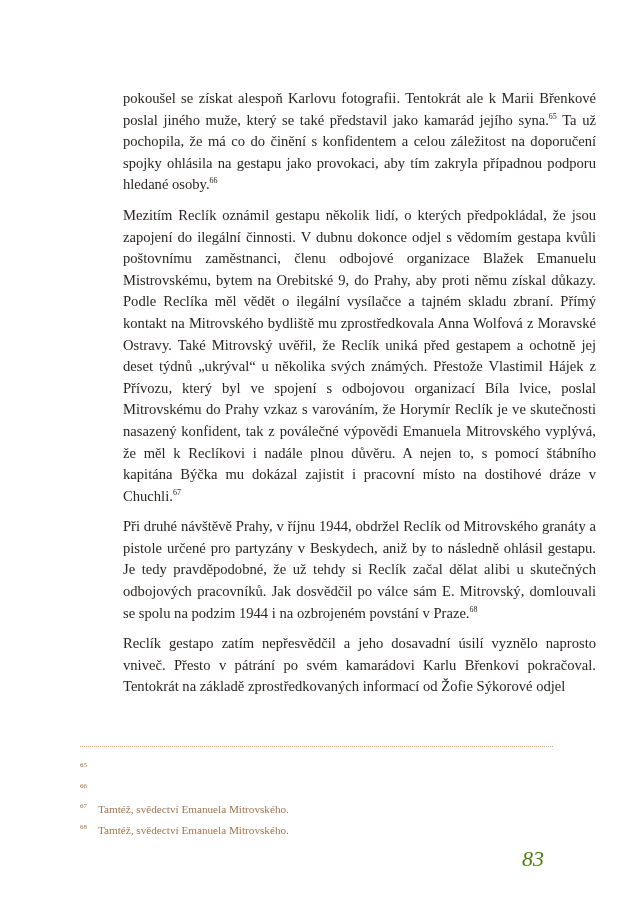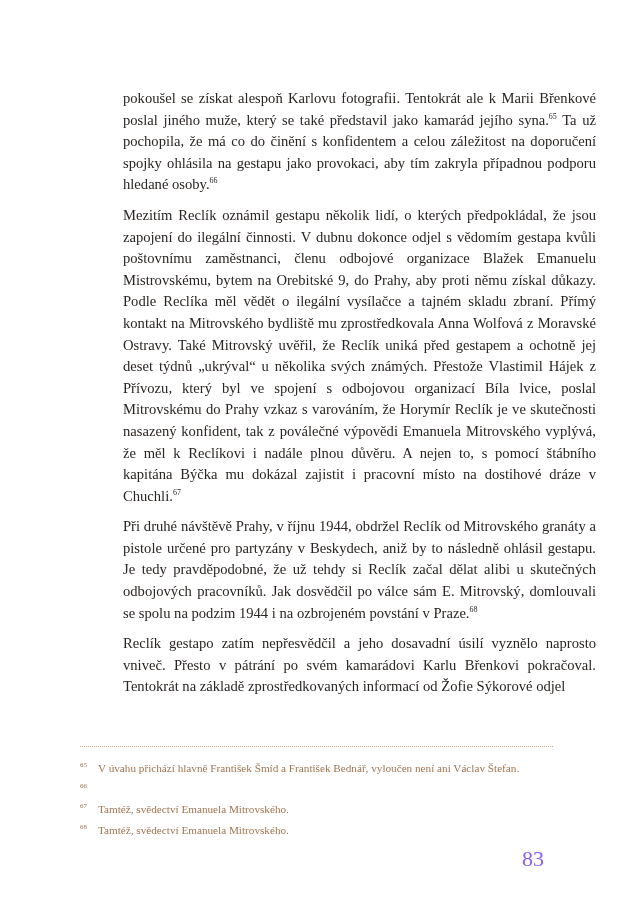--- a/index.html
+++ b/index.html
@@ -16,40 +16,39 @@
     .sep {
       position: absolute; left: 80px; top: 746px; width: 473px; height: 0;
       border-top: 1px dotted #c9a98a;
     }
     .notes { position: absolute; left: 80px; top: 758px; width: 473px; }
     .note {
       font-size: 11.2px; line-height: 20.5px; color: #a0744e; display: flex;
     }
     .note .num { width: 18px; font-size: 7px; vertical-align: top; position: relative; top: -3px; flex: none; }
     .pagenum {
-      position: absolute; left: 522px; top: 846px; font-size: 22px; 
-      color: #8b5cf6; font-family: "Liberation Serif", serif;
+      position: absolute; left: 522px; top: 846px; font-size: 22px; font-style: italic;
+      color: #4d7c0f; font-family: "Liberation Serif", serif;
     }
   </style>
 </head>
 <body>
 
 <div class="page">
   <p class="para"><span>pokoušel se získat alespoň Karlovu fotografii. Tentokrát ale k Marii Břenkové poslal jiného muže, který se také představil jako kamarád jejího syna.</span><sup>65</sup><span> Ta už pochopila, že má co do činění s konfidentem a celou záležitost na doporučení spojky ohlásila na gestapu jako provokaci, aby tím zakryla případnou podporu hledané osoby.</span><sup>66</sup></p>
   <p class="para"><span>Mezitím Reclík oznámil gestapu několik lidí, o kterých předpokládal, že jsou zapojení do ilegální činnosti. V dubnu dokonce odjel s vědomím gestapa kvůli poštovnímu zaměstnanci, členu odbojové organizace Blažek Emanuelu Mistrovskému, bytem na Orebitské 9, do Prahy, aby proti němu získal důkazy. Podle Reclíka měl vědět o ilegální vysílačce a tajném skladu zbraní. Přímý kontakt na Mitrovského bydliště mu zprostředkovala Anna Wolfová z Moravské Ostravy. Také Mitrovský uvěřil, že Reclík uniká před gestapem a ochotně jej deset týdnů „ukrýval“ u několika svých známých. Přestože Vlastimil Hájek z Přívozu, který byl ve spojení s odbojovou organizací Bíla lvice, poslal Mitrovskému do Prahy vzkaz s varováním, že Horymír Reclík je ve skutečnosti nasazený konfident, tak z poválečné výpovědi Emanuela Mitrovského vyplývá, že měl k Reclíkovi i nadále plnou důvěru. A nejen to, s pomocí štábního kapitána Býčka mu dokázal zajistit i pracovní místo na dostihové dráze v Chuchli.</span><sup>67</sup></p>
   <p class="para"><span>Při druhé návštěvě Prahy, v říjnu 1944, obdržel Reclík od Mitrovského granáty a pistole určené pro partyzány v Beskydech, aniž by to následně ohlásil gestapu. Je tedy pravděpodobné, že už tehdy si Reclík začal dělat alibi u skutečných odbojových pracovníků. Jak dosvědčil po válce sám E. Mitrovský, domlouvali se spolu na podzim 1944 i na ozbrojeném povstání v Praze.</span><sup>68</sup></p>
   <p class="para"><span>Reclík gestapo zatím nepřesvědčil a jeho dosavadní úsilí vyznělo naprosto vniveč. Přesto v pátrání po svém kamarádovi Karlu Břenkovi pokračoval. Tentokrát na základě zprostředkovaných informací od Žofie Sýkorové odjel</span></p>
 </div>
 
 <div class="sep"></div>
 
 <div class="notes">
   <div class="note">
       <span class="num">65</span>
-      <span>V úvahu přichází hlavně František Šmíd a František Bednář, vyloučen není ani Václav Štefan.</span>
     </div>
   <div class="note">
       <span class="num">66</span>
     </div>
   <div class="note">
       <span class="num">67</span>
       <span>Tamtéž, svědectví Emanuela Mitrovského.</span>
     </div>
   <div class="note">
       <span class="num">68</span>

